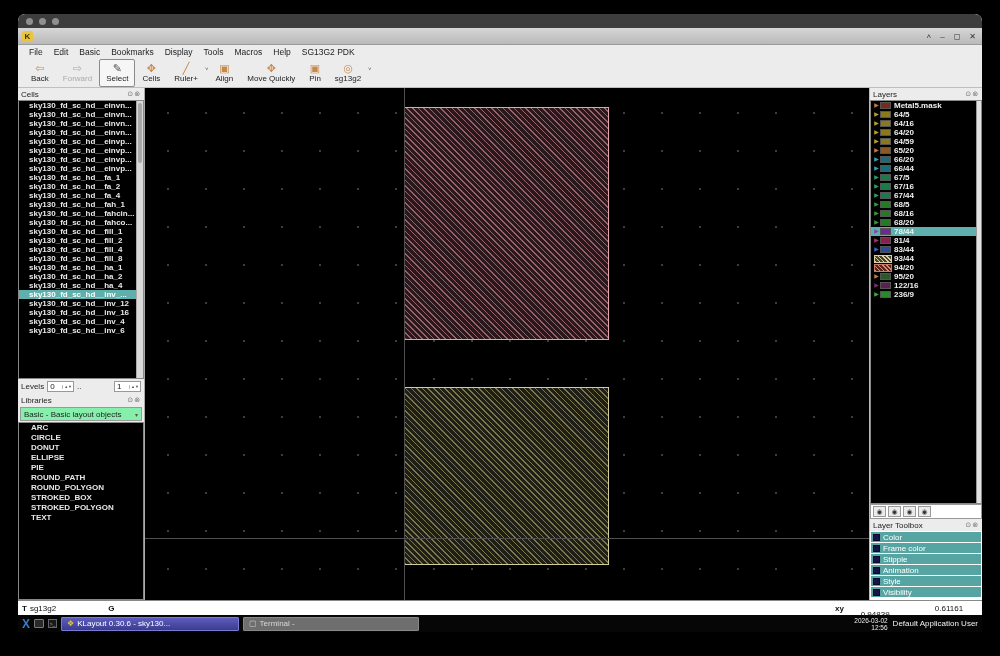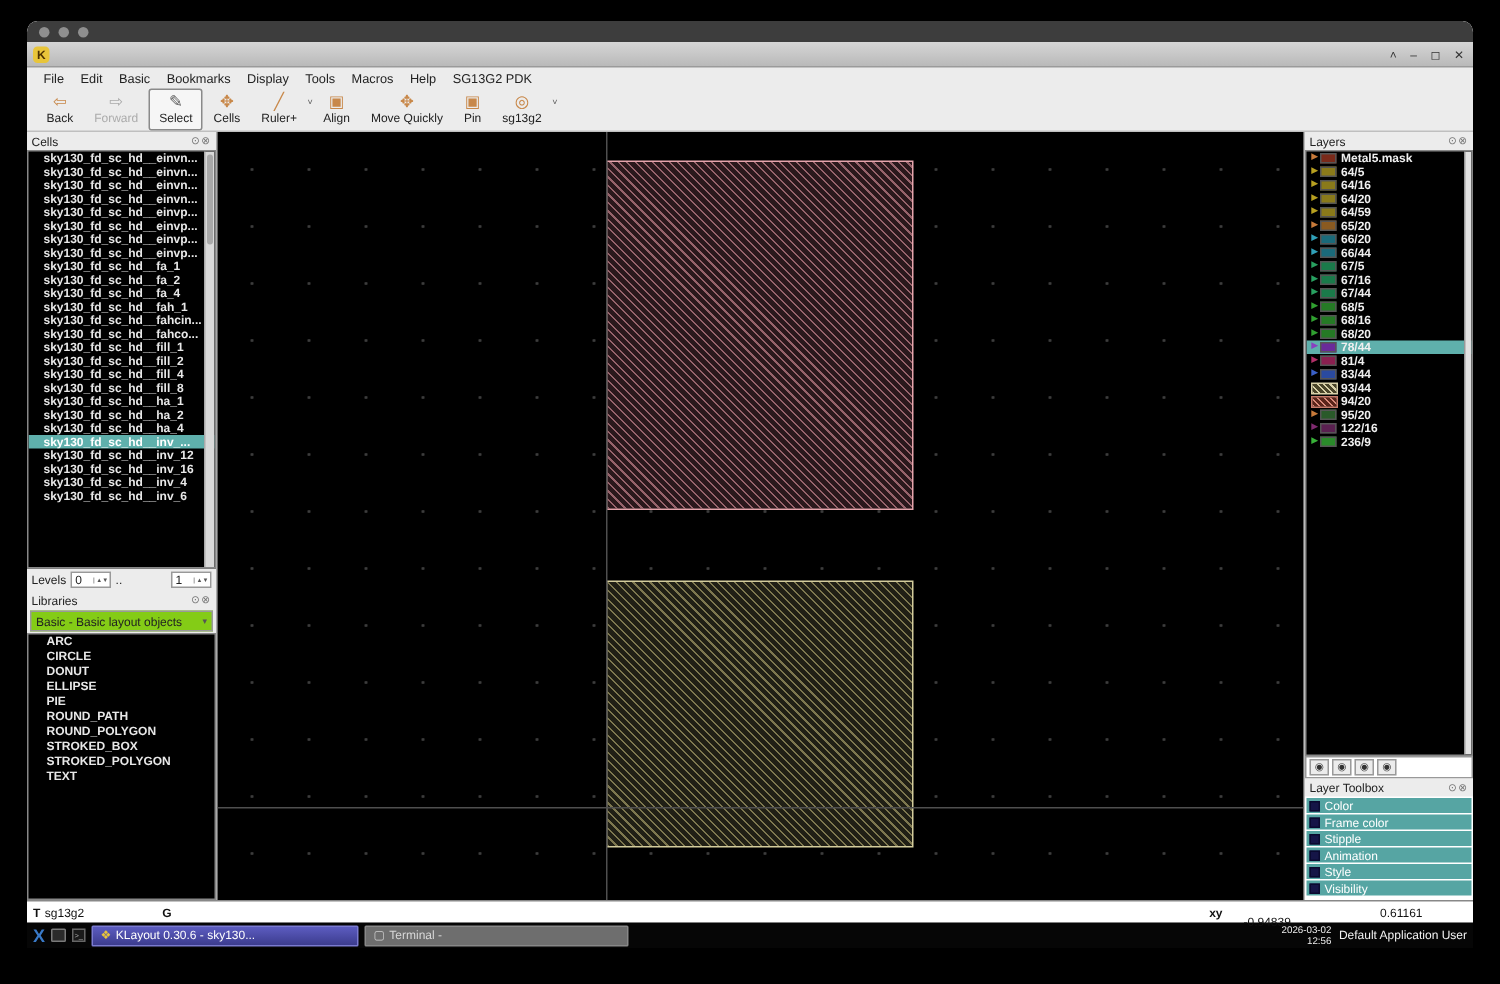--- a/index.html
+++ b/index.html
@@ -39,21 +39,21 @@
   .panel-header .ph-icons { margin-left:auto; font-size:7px; color:#777; letter-spacing:1px; }
   .cells-list { height:279px; background:#000; border:1px solid #888; overflow:hidden; position:relative; }
   .cell-item { font-size:8px; font-weight:bold; color:#e8e8e8; line-height:9px; white-space:nowrap; padding-left:10px; overflow:hidden; }
   .cell-item.selected { background:#5fb0ac; color:#fff; }
   .vscroll { position:absolute; right:0; top:0; bottom:0; width:7px; background:#d9d9d9; border-left:1px solid #aaa; }
   .vscroll .thumb { position:absolute; left:1px; right:1px; top:2px; height:60px; background:#a8a8a8; border-radius:2px; }
   .levels-row { height:15px; display:flex; align-items:center; gap:3px; padding:0 3px; font-size:8px; color:#222; background:#ececec; }
   .spinbox { background:#fff; border:1px solid #999; display:flex; align-items:center; height:11px; }
   .spinbox .sp-val { font-size:8px; padding:0 2px; min-width:14px; }
   .spinbox .sp-arrows { display:flex; flex-direction:column; font-size:4px; line-height:4px; color:#555; border-left:1px solid #bbb; padding:0 1px; }
-  .lib-dropdown { height:14px; margin:1px 2px; background:#84cc16; border:1px solid #999; display:flex; align-items:center; font-size:8px; color:#222; padding:0 3px; }
+  .lib-dropdown { height:14px; margin:1px 2px; background:#86efac; border:1px solid #999; display:flex; align-items:center; font-size:8px; color:#222; padding:0 3px; }
   .lib-dropdown .dd-arrow { margin-left:auto; font-size:6px; color:#555; }
   .lib-list { flex:1; background:#000; border:1px solid #888; overflow:hidden; }
   .lib-item { font-size:8px; font-weight:bold; color:#e8e8e8; line-height:10px; padding-left:12px; white-space:nowrap; }
 
   
   .canvas-area { flex:1; display:flex; flex-direction:column; min-width:0; }
   .tab-bar { height:15px; background:#fff; border:1px solid #999; border-bottom:1px solid #888; display:flex; align-items:center; position:relative; }
   .tab-title { position:absolute; left:0; right:0; text-align:center; font-size:8px; color:#222; }
   .tab-close { position:absolute; right:3px; top:2px; width:10px; height:10px; background:#f2b38c; border:1px solid #c97a4a; color:#b03a1a; font-size:8px; line-height:9px; text-align:center; border-radius:1px; }
   .canvas { flex:1; background:#000; position:relative; overflow:hidden;
@@ -85,21 +85,21 @@
   .tbx-check { width:7px; height:7px; background:#151547; border:1px solid #0a0a30; flex:0 0 auto; }
   .tbx-label { font-size:8px; color:#fff; white-space:nowrap; }
 
   
   .statusbar { height:15px; background:#fff; border-top:1px solid #888; display:flex; align-items:center; font-size:8px; color:#111; padding:0 4px; }
   .sb-t-label { font-weight:bold; margin-right:3px; }
   .sb-g-label { font-weight:bold; margin-left:52px; }
   .sb-right { margin-left:auto; display:flex; align-items:center; gap:0; }
   .sb-xy { font-weight:bold; margin-right:14px; }
   .sb-x { width:62px; text-align:left;margin-top:12px; }
-  .sb-y { width:58px; text-align:left;margin-left:29px; }
+  .sb-y { width:58px; text-align:center; }
 
   
   .taskbar { height:17px; background:#060606; display:flex; align-items:center; padding:0 4px; gap:4px; }
   .tk-x-logo { color:#3a7ac8; font-weight:bold; font-size:12px; line-height:14px; }
   .tk-folder { width:10px; height:9px; background:#2a2a2a; border:1px solid #7a7a7a; border-radius:1px; }
   .tk-mini { width:9px; height:9px; background:#1a1a1a; border:1px solid #666; font-size:5px; color:#aaa; line-height:8px; text-align:center; }
   .tk-btn { height:14px; display:flex; align-items:center; gap:3px; font-size:8px; padding:0 5px; border-radius:1px; }
   .tk-btn.klayout { width:178px; background:linear-gradient(#5c5cc0,#3c3c8e); color:#fff; border:1px solid #7a7ad0; }
   .tk-btn.terminal { width:176px; background:#6e6e6e; color:#d8d8d8; border:1px solid #888; }
   .tk-btn .tk-ico { font-size:8px; color:#e8c53a; }

